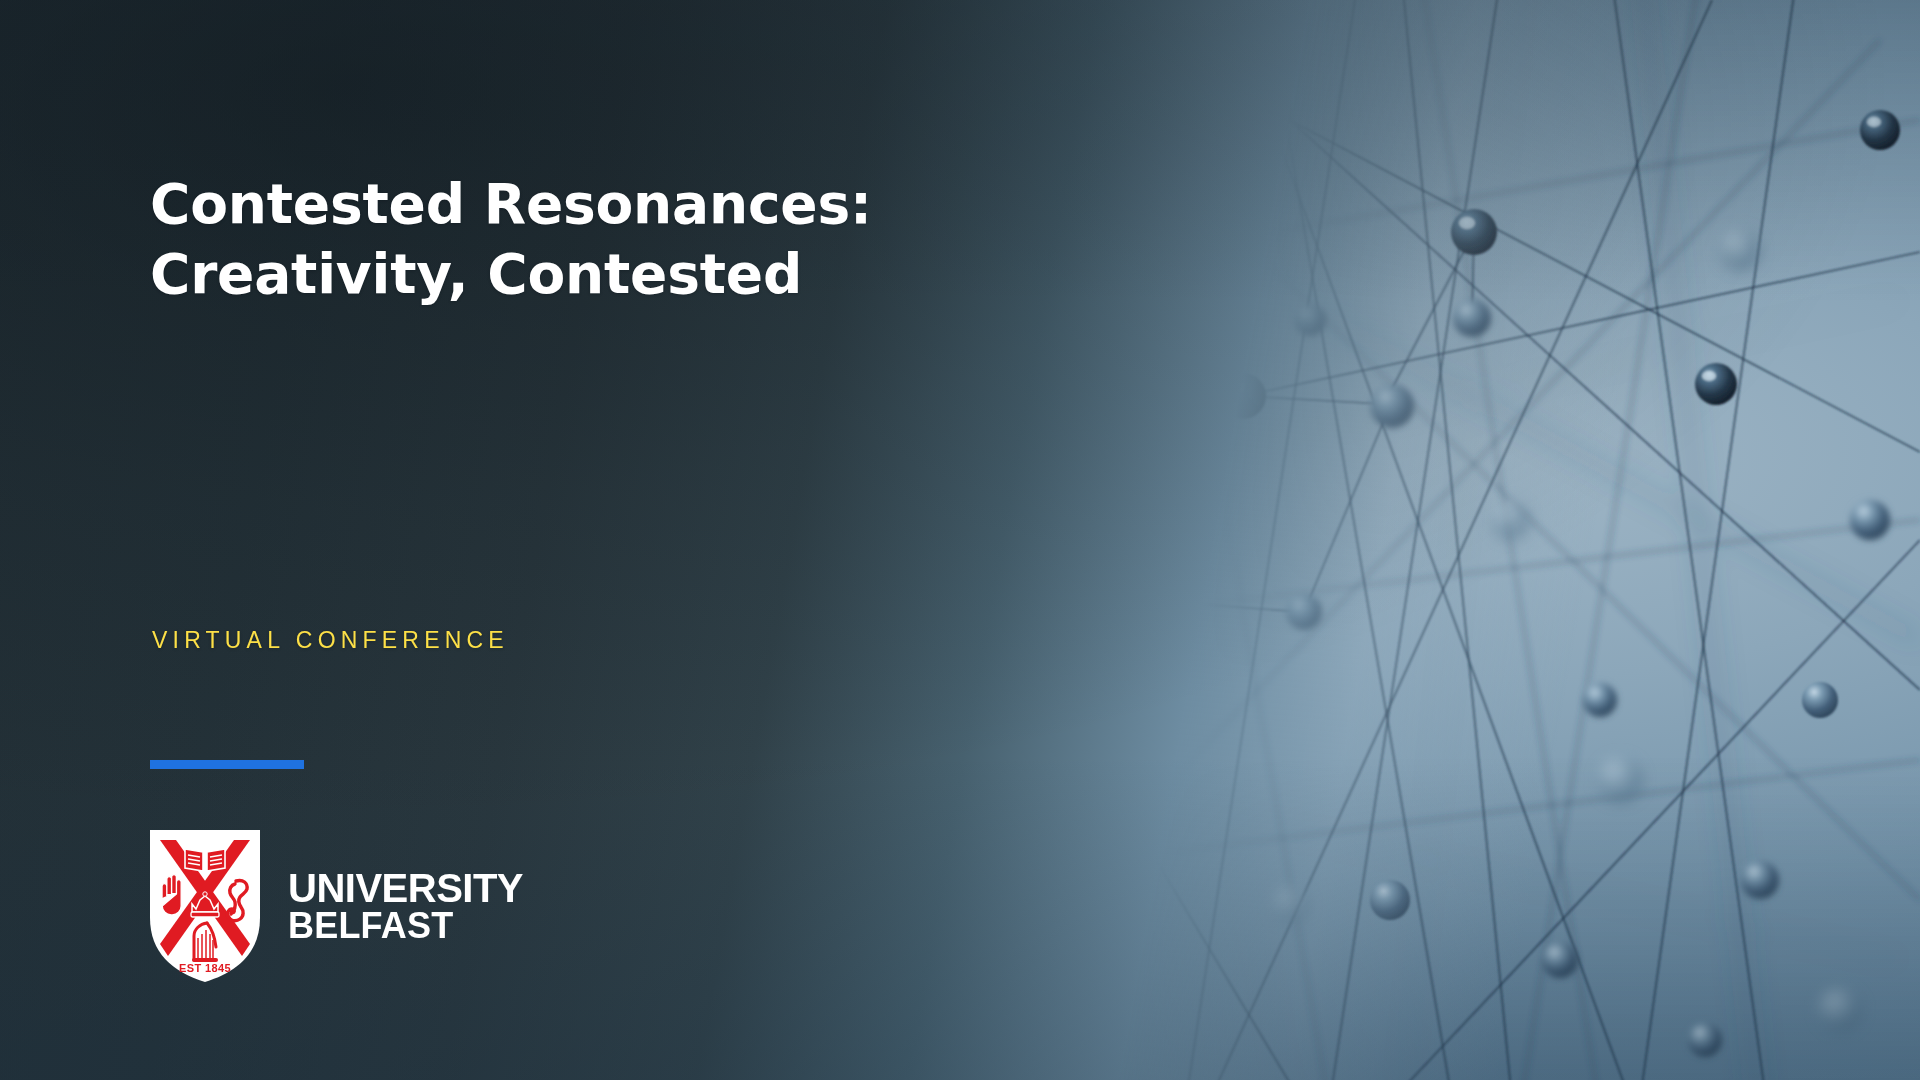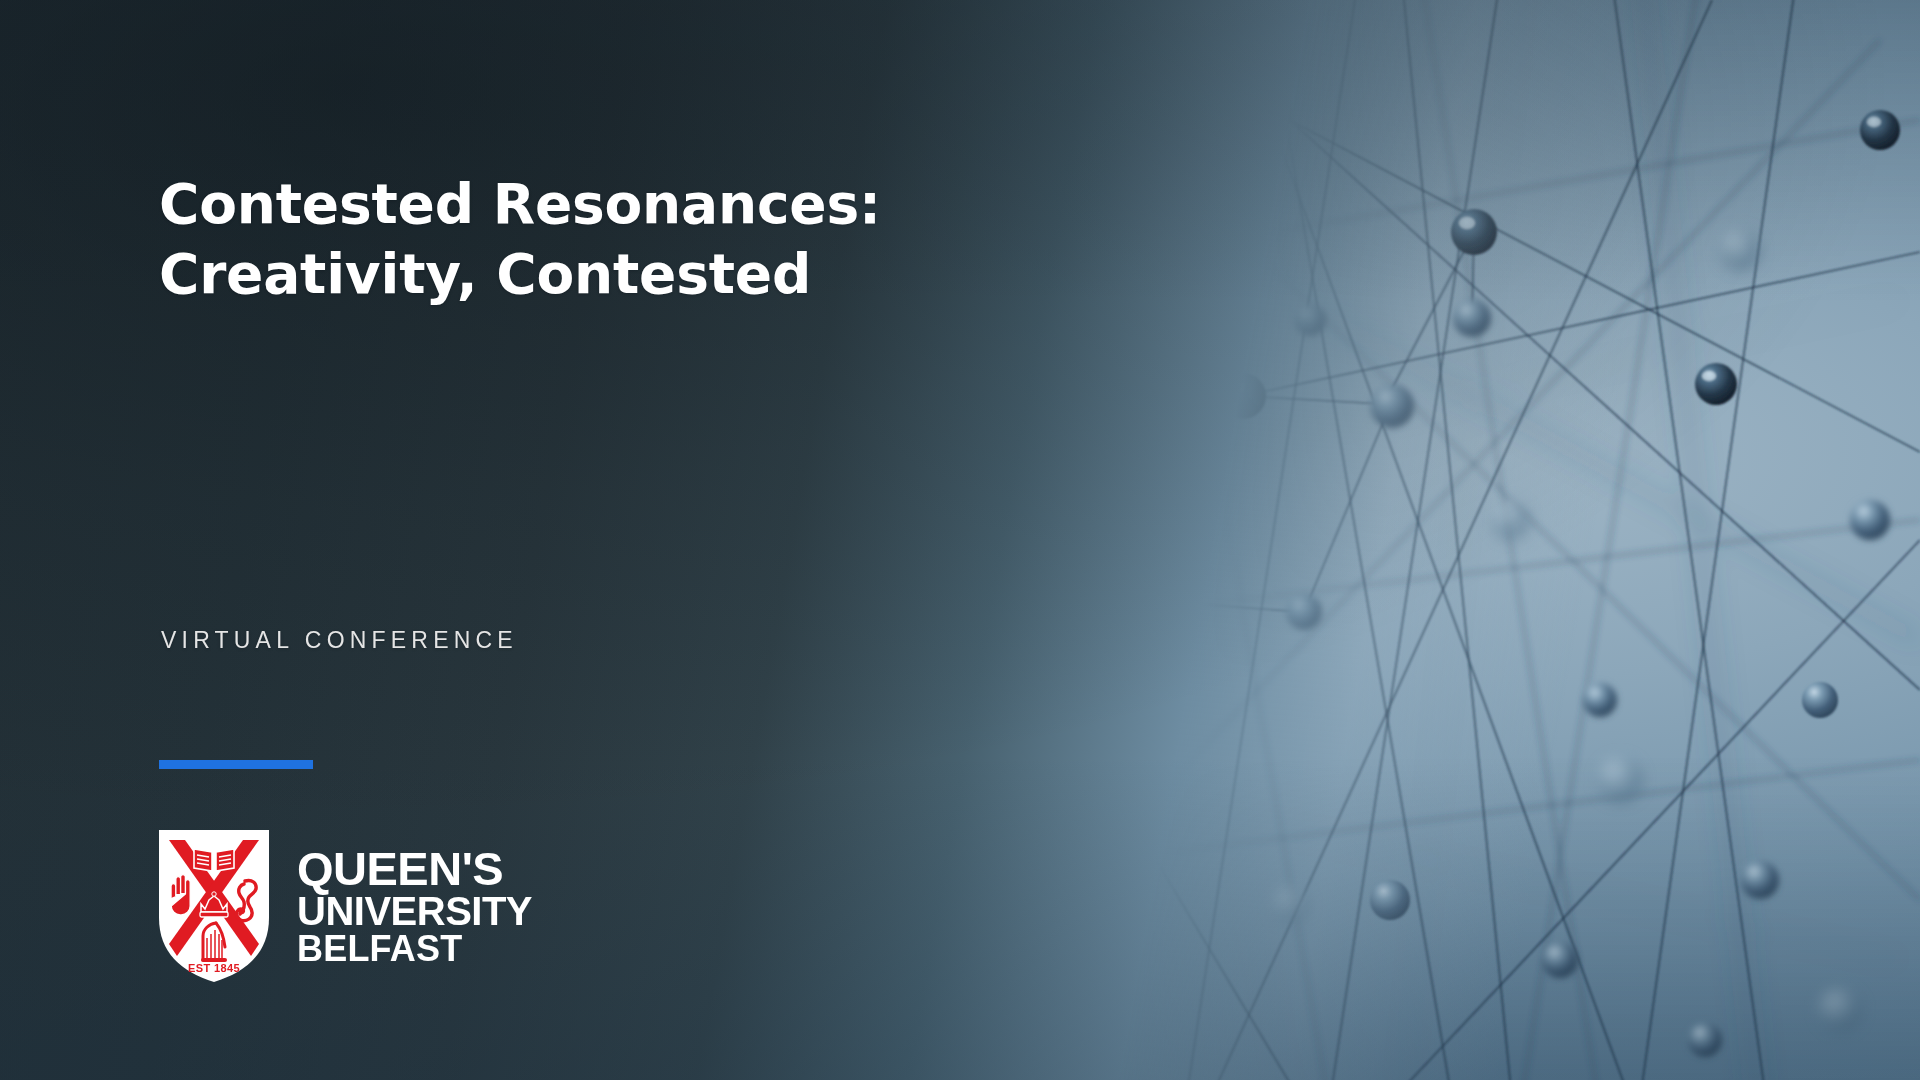--- a/index.html
+++ b/index.html
@@ -57,21 +57,21 @@
       linear-gradient(180deg, rgba(20,32,42,0.22) 0%, rgba(20,32,42,0) 28%, rgba(20,32,42,0) 70%, rgba(24,46,64,0.28) 100%);
   }
   .bg-netsvg {
     position: absolute;
     inset: 0;
   }
 
   
   .content {
     position: absolute;
-    left: 159px;
+    left: 150px;
     top: 0;
     width: 820px;
     height: 1080px;
   }
 
   .title {
     position: absolute;
     top: 132px;
     left: 0;
     width: 760px;
@@ -82,21 +82,21 @@
     line-height: 70px;
     letter-spacing: -0.2px;
     text-shadow: 0 1px 3px rgba(10,18,24,0.30);
   }
   .title-line { display: block; white-space: nowrap; }
 
   .meta {
     position: absolute;
     left: 2px;
     top: 613px;
-    color: #e5e5e5;
+    color: #fde047;
     font-family: "Liberation Sans", sans-serif;
     font-size: 23px;
     font-weight: 400;
     letter-spacing: 5.2px;
     line-height: 54px;
     text-shadow: 0 1px 3px rgba(10,18,24,0.28);
   }
   .meta-line { display: block; white-space: nowrap; }
 
   .accent-bar {
@@ -344,19 +344,18 @@
             <line x1="1" y1="-16" x2="1" y2="12"></line>
             <line x1="5" y1="-12" x2="5" y2="12"></line>
             <line x1="8" y1="-6" x2="8" y2="12"></line>
           </g>
         </g>
 
         <text x="59" y="146" text-anchor="middle" font-family="Liberation Sans, sans-serif" font-size="11" font-weight="700" letter-spacing="0.4" fill="#e01b22">EST 1845</text>
       </svg>
 
       <div class="wordmark">
-        <span class="wm-1">QUEEN'S</span>
         <span class="wm-2">UNIVERSITY</span>
         <span class="wm-3">BELFAST</span>
       </div>
     </div>
   </div>
 </div>
 
 </body></html>

